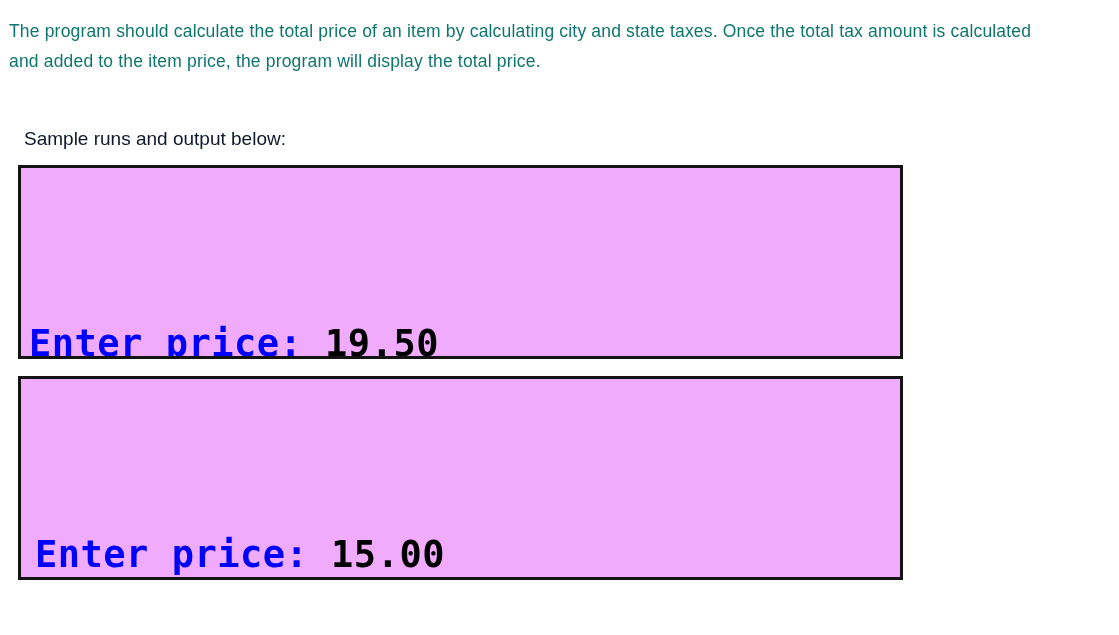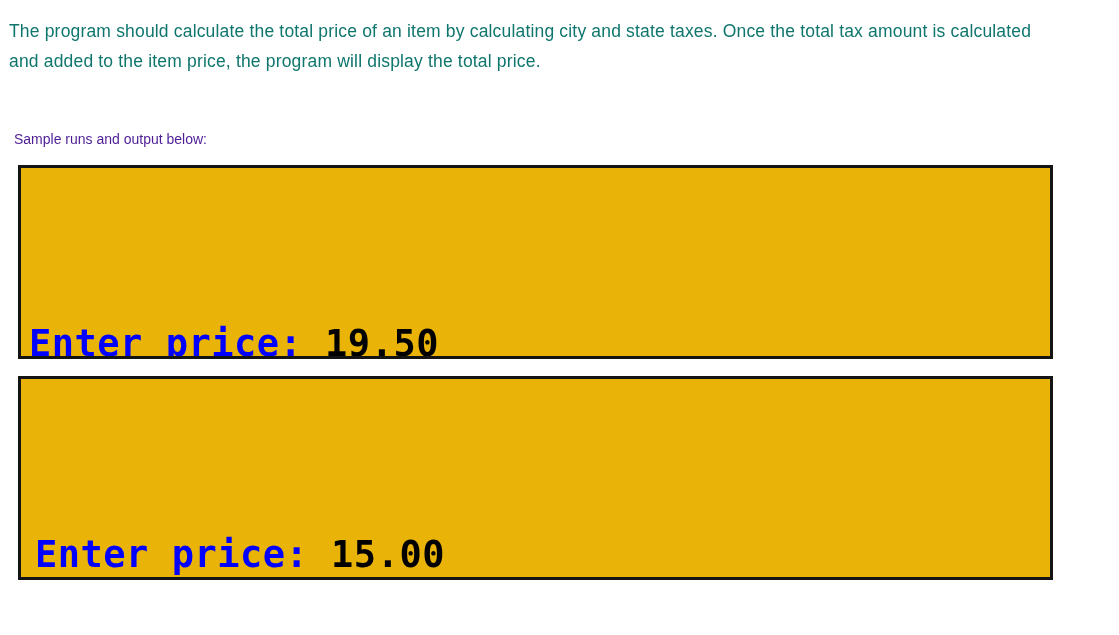--- a/index.html
+++ b/index.html
@@ -36,36 +36,36 @@
     font-size: 17.5px;
     line-height: 30px;
     letter-spacing: 0.01em;
   }
   .prose p {
     margin: 0;
   }
 
   .sample-label {
     position: absolute;
-    left: 14px;
+    left: 24px;
     top: 126px;
-    color: #4c1d95;
-    font-size: 14px;
+    color: #0f172a;
+    font-size: 19px;
     line-height: 26px;
     white-space: nowrap;
   }
 
   
   .console {
     position: absolute;
     left: 18px;
-    width: 1035px;
+    width: 885px;
     box-sizing: border-box;
     border: 3px solid #141414;
-    background: #eab308;
+    background: #f0abfc;
     overflow: hidden;
   }
   #console-1 { top: 165px;  height: 194px; }
   #console-2 { top: 376px;  height: 204px; padding-left: 6px; }
 
   .console-body {
     padding: 4px 0 0 8px;
     font-family: "DejaVu Sans Mono", "Liberation Mono", monospace;
     font-size: 37px;
     font-weight: bold;

